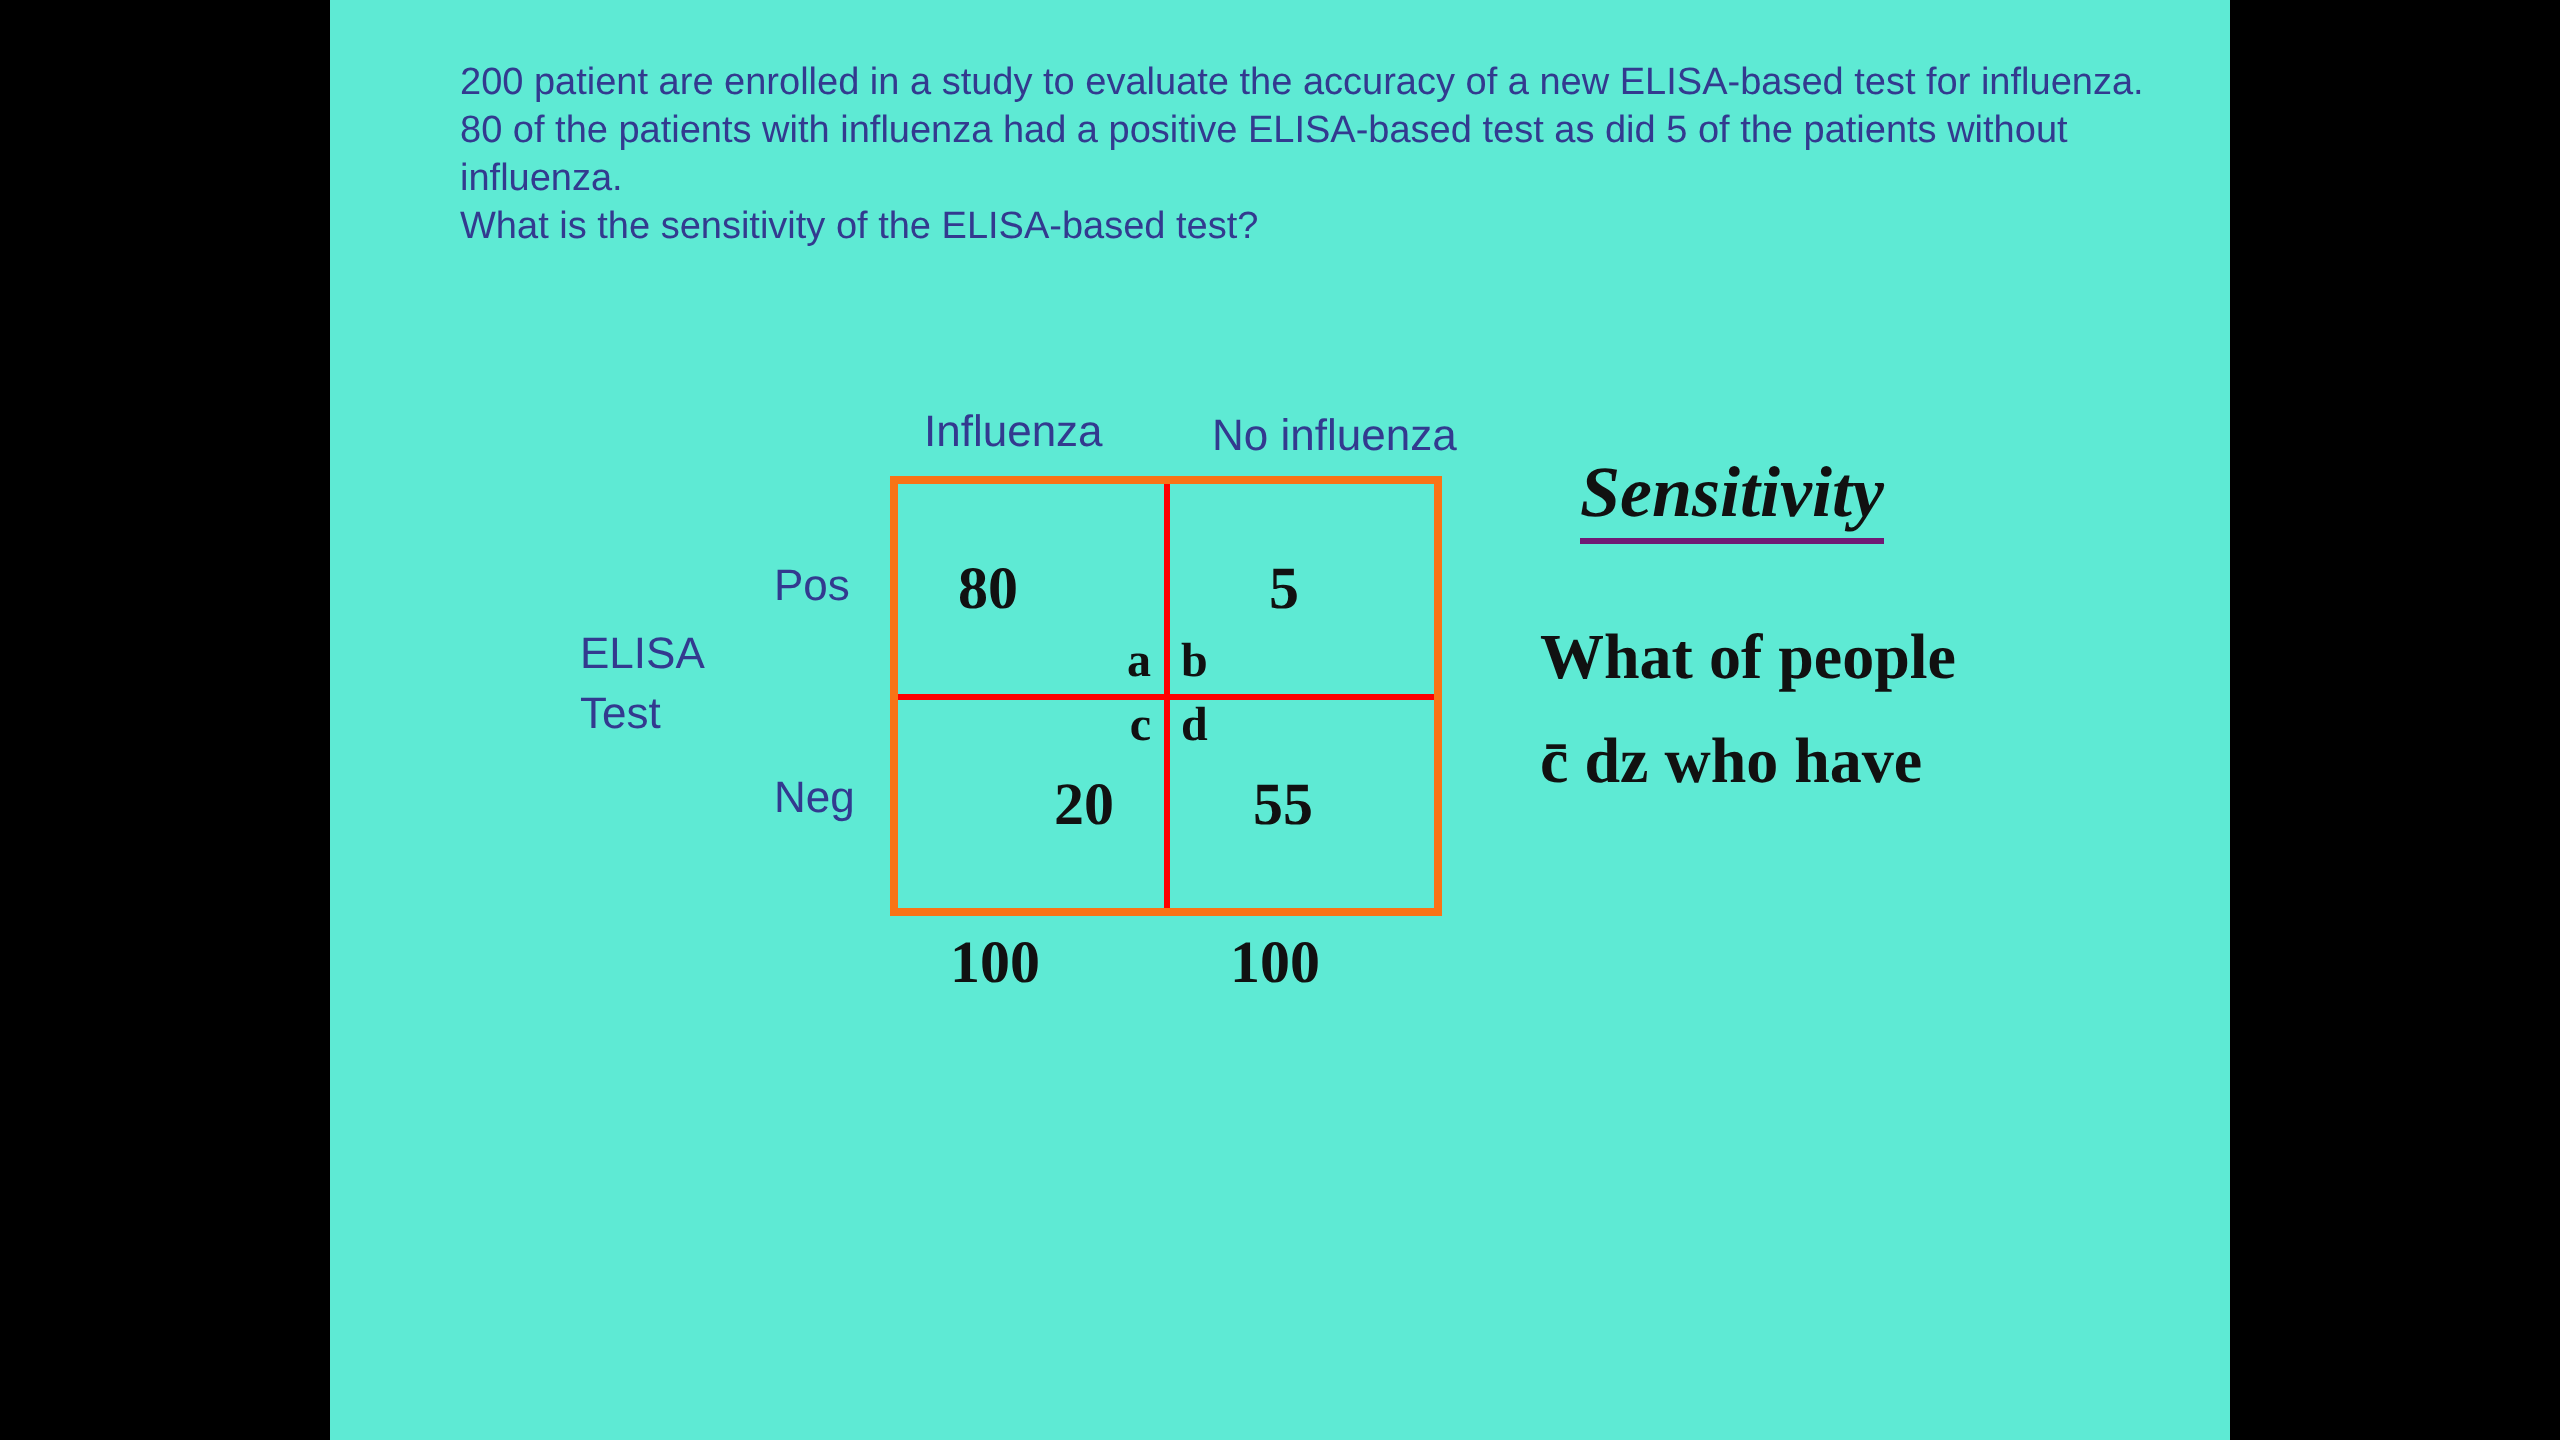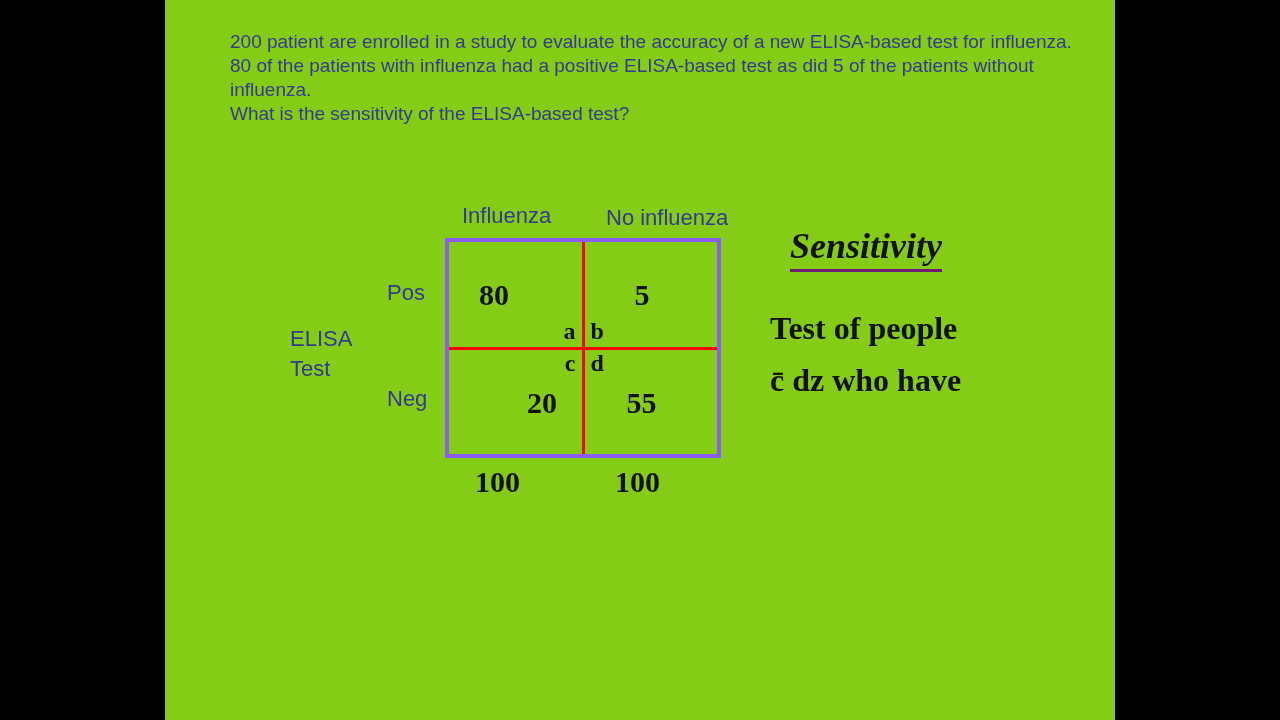--- a/index.html
+++ b/index.html
@@ -9,21 +9,21 @@
     background: #000;
     font-family: Arial, sans-serif;
     overflow: hidden;
   }
   .page {
     position: absolute;
     left: 165px;
     top: 0;
     width: 950px;
     height: 720px;
-    background: #84cc16;
+    background: #5eead4;
   }
   .question {
     position: absolute;
     left: 65px;
     top: 30px;
     width: 870px;
     color: #333a8f;
     font-size: 19px;
     line-height: 24px;
   }
@@ -31,21 +31,21 @@
     position: absolute;
     color: #333a8f;
     font-size: 22px;
   }
   .table-wrap {
     position: absolute;
     left: 280px;
     top: 238px;
   }
   .table {
-    border: 4px solid #8b5cf6;
+    border: 4px solid #f97316;
     border-collapse: collapse;
   }
   .table td {
     width: 136px;
     height: 108px;
     border: 3px solid #ff0000;
     position: relative;
   }
   .cell-num {
     position: absolute;
@@ -98,21 +98,21 @@
 
   <div class="question">
     <div>200 patient are enrolled in a study  to evaluate the accuracy of a new ELISA-based test for influenza.</div>
     <div>80 of the patients with influenza had a positive ELISA-based test as did 5 of the patients without influenza.</div>
     <div>What is the sensitivity of the ELISA-based test?</div>
   </div>
 
   <div class="typed-label" style="left:297px; top:203px;">Influenza</div>
   <div class="typed-label" style="left:425px; top:205px;margin-left:16px;">No influenza</div>
 
-  <div class="typed-label" style="left:125px; top:324px; white-space:pre; line-height:30px;">ELISA
+  <div class="typed-label" style="left:125px; top:312px; white-space:pre; line-height:30px;">ELISA
 Test</div>
 
   <div class="typed-label" style="left:222px; top:280px;">Pos</div>
   <div class="typed-label" style="left:222px; top:386px;">Neg</div>
 
   <div class="table-wrap">
     <table class="table">
       <tbody>
           <tr>
         <td>
@@ -137,16 +137,16 @@
     </tbody>
       </table>
   </div>
 
   <div class="col-total" style="left:310px; top:465px;">100</div>
   <div class="col-total" style="left:450px; top:465px;">100</div>
 
   <div class="hand" style="left:625px; top:225px; font-size:36px; font-style:italic;">
     <span class="underline">Sensitivity</span>
   </div>
-  <div class="hand" style="left:605px; top:310px; font-size:32px;">Test of people</div>
+  <div class="hand" style="left:605px; top:310px; font-size:32px;">What of people</div>
   <div class="hand" style="left:605px; top:362px; font-size:32px;">c̄ dz who have</div>
 
 </div>
 
 </body></html>

